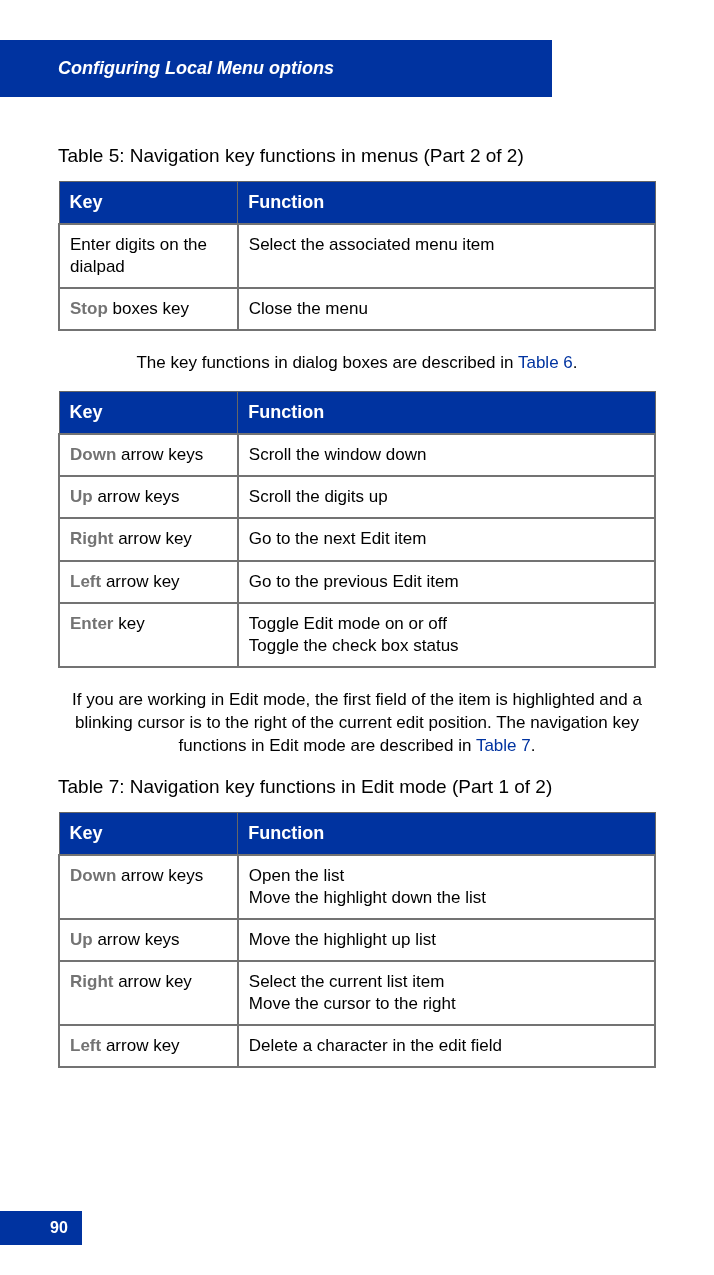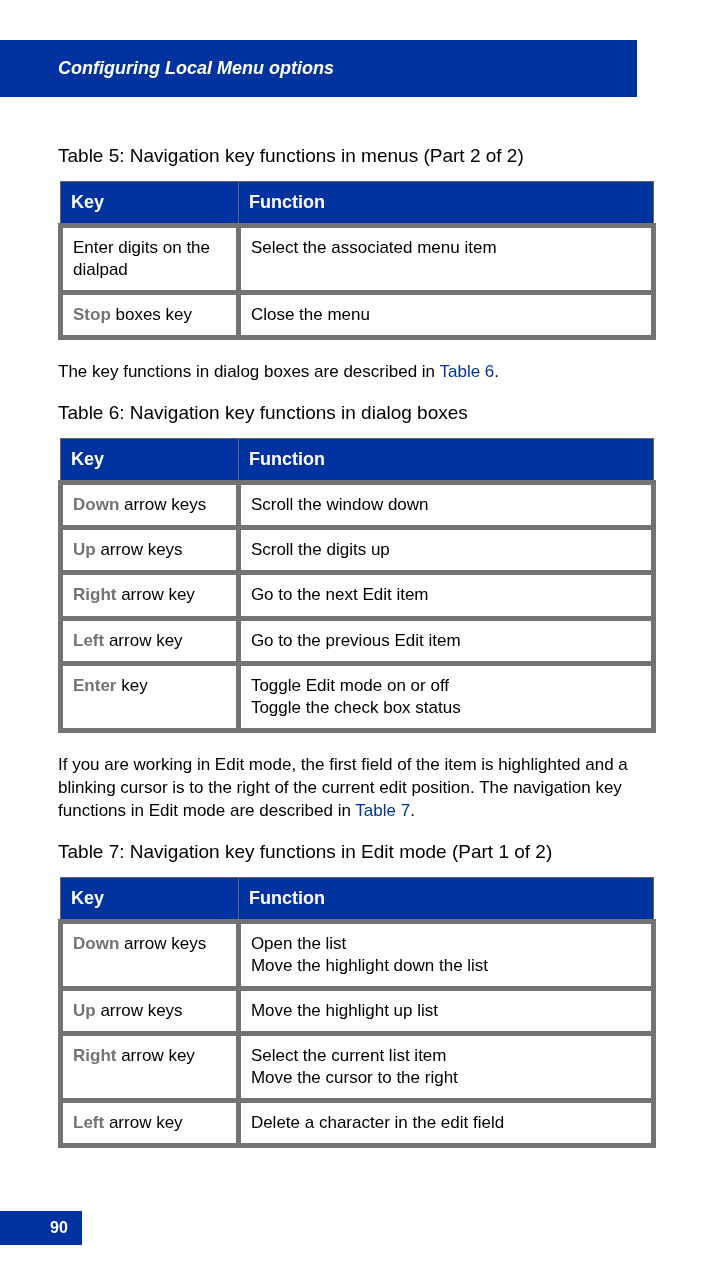--- a/index.html
+++ b/index.html
@@ -10,57 +10,58 @@
       background: #fff;
       position: relative;
     }
     .top-banner {
       background: #0033a0;
       color: #fff;
       padding: 18px 0 18px 58px;
       font-weight: bold;
       font-size: 18px;
       font-style: italic;
-      width: 637px;
+      width: 552px;
       margin-top: 40px;
     }
     .content {
       padding: 30px 58px 0 58px;
     }
     .section-header {
       font-weight: normal;
       font-size: 19px;
       color: #000;
       margin: 18px 0 14px 0;
     }
     .para {
       font-size: 17px;
       line-height: 1.35;
       color: #000;
       margin: 16px 0;
+      text-align: center;
     }
     .link-text {
       color: #0033a0;
     }
     table.key-table {
       border-collapse: collapse;
       width: 100%;
       margin-bottom: 21px;
     }
     table.key-table th {
       background: #0033a0;
       color: #fff;
       font-weight: bold;
       text-align: left;
       padding: 10px 10px;
       font-size: 18px;
       border: 1px solid #666;
     }
     table.key-table td {
-      border: 5px solid #737373;
+      border: 2px solid #737373;
       padding: 9px 10px;
       font-size: 17px;
       vertical-align: top;
       line-height: 1.3;
     }
     .key-bold {
       color: #737373;
       font-weight: bold;
     }
     .col-key { width: 30%; }
@@ -102,21 +103,20 @@
           <td><span class="key-bold">Stop</span><span> boxes key</span></td>
           <td>Close the menu</td>
         </tr>
       </tbody>
   </table>
 
   <p class="para">
     <span>The key functions in dialog boxes are described in </span><span class="link-text">Table 6</span><span>.</span>
   </p>
 
-  <div class="section-header">Table 6: Navigation key functions in dialog boxes</div>
   <table class="key-table">
     <thead>
       <tr>
         <th class="col-key">Key</th>
         <th class="col-func"> Function</th>
       </tr>
     </thead>
     <tbody>
         <tr>
           <td><span class="key-bold">Down</span><span> arrow keys</span></td>

